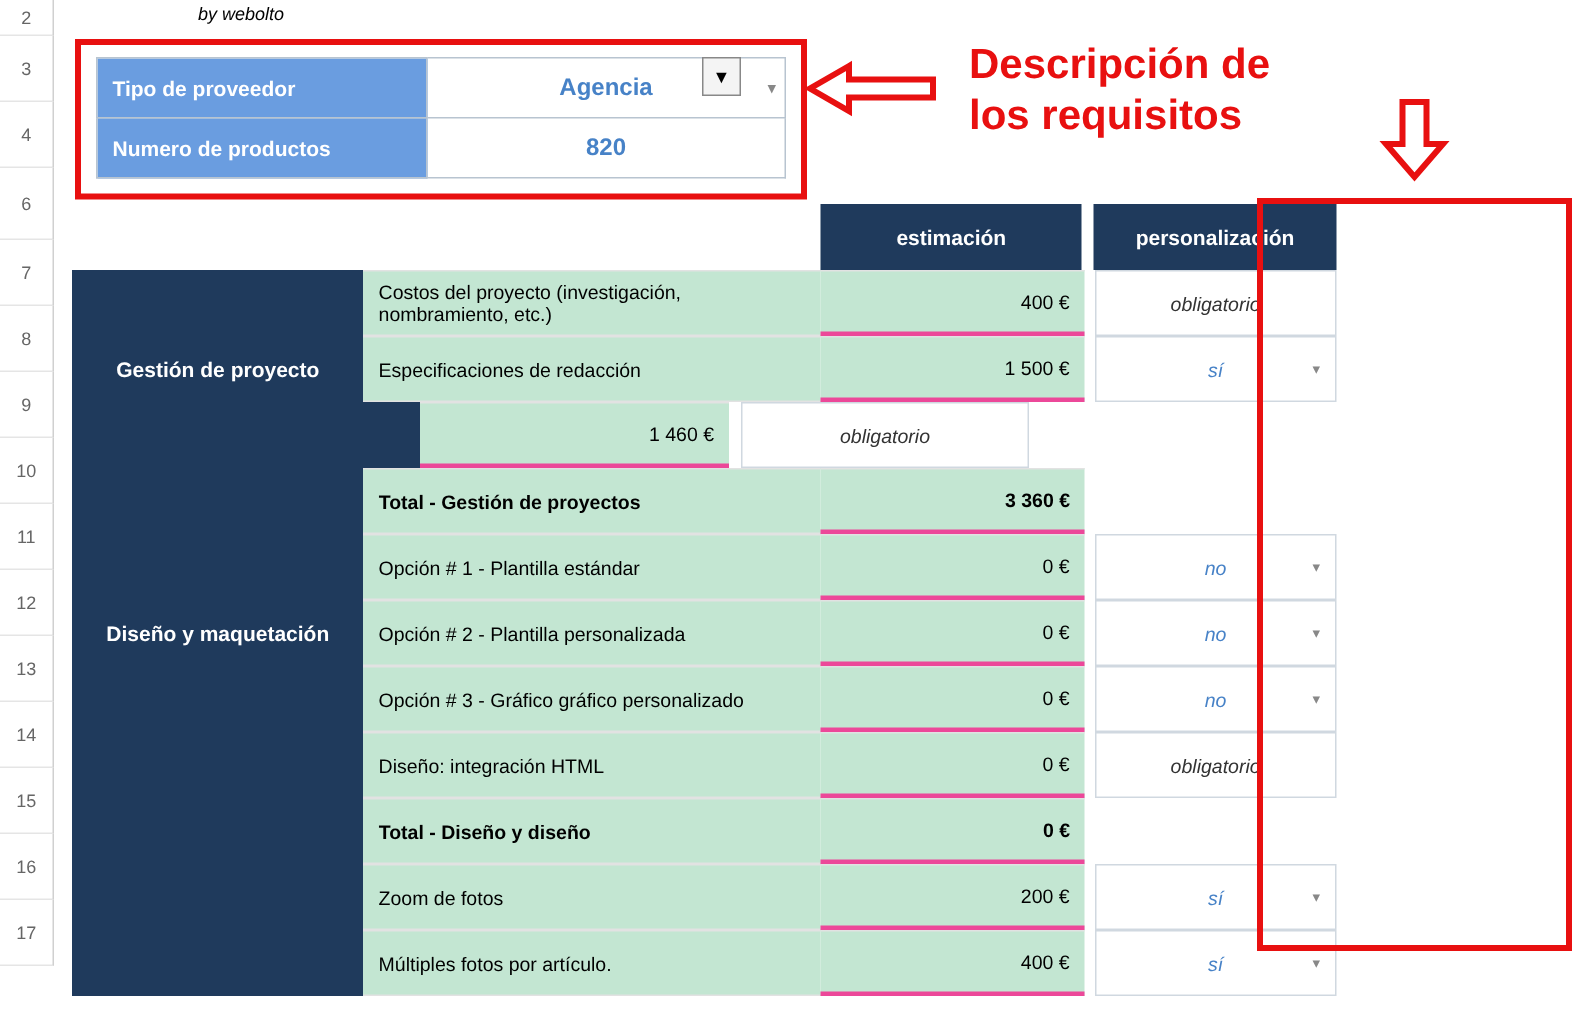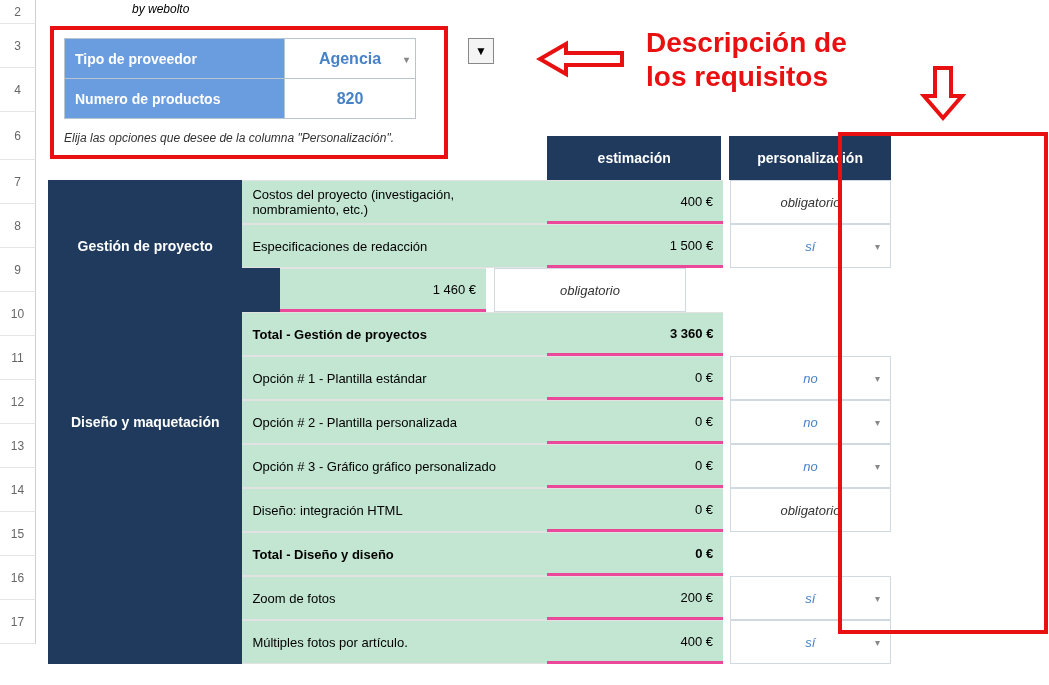--- a/index.html
+++ b/index.html
@@ -41,24 +41,24 @@
     left: 96px;
     top: 2px;
     font-size: 12px;
   }
 
   
   .config-box {
     position: absolute;
     left: 14px;
     top: 26px;
-    width: 398px;
+    width: 488px;
     border: 4px solid #e81010;
     background: #fff;
-    padding: 8px 28px 10px 10px;
+    padding: 8px 10px 10px 10px;
   }
   .config-table {
     border-collapse: collapse;
     width: 100%;
   }
   .config-table td {
     border: 1px solid #b8c4d0;
     height: 40px;
   }
   .cfg-label {
@@ -278,21 +278,20 @@
       </tr>
       <tr>
         <td class="cfg-label">Numero de productos</td>
         <td class="cfg-value">820</td>
       </tr>
     </tbody>
       </table>
     <div class="cfg-dd-btn">
       <span class="tri">▼</span>
     </div>
-    <div class="cfg-hint">Elija las opciones que desee de la columna "Personalización".</div>
   </div>
 
   <svg class="arrow-left" viewBox="0 0 90 38">
     <path d="M 30 4 L 4 19 L 30 34 L 30 25 L 86 25 L 86 13 L 30 13 Z" fill="none" stroke="#e81010" stroke-width="4" stroke-linejoin="miter"></path>
   </svg>
 
   <div class="ann-title">
     <div>Descripción de</div>
     <div>los requisitos</div>
   </div>

